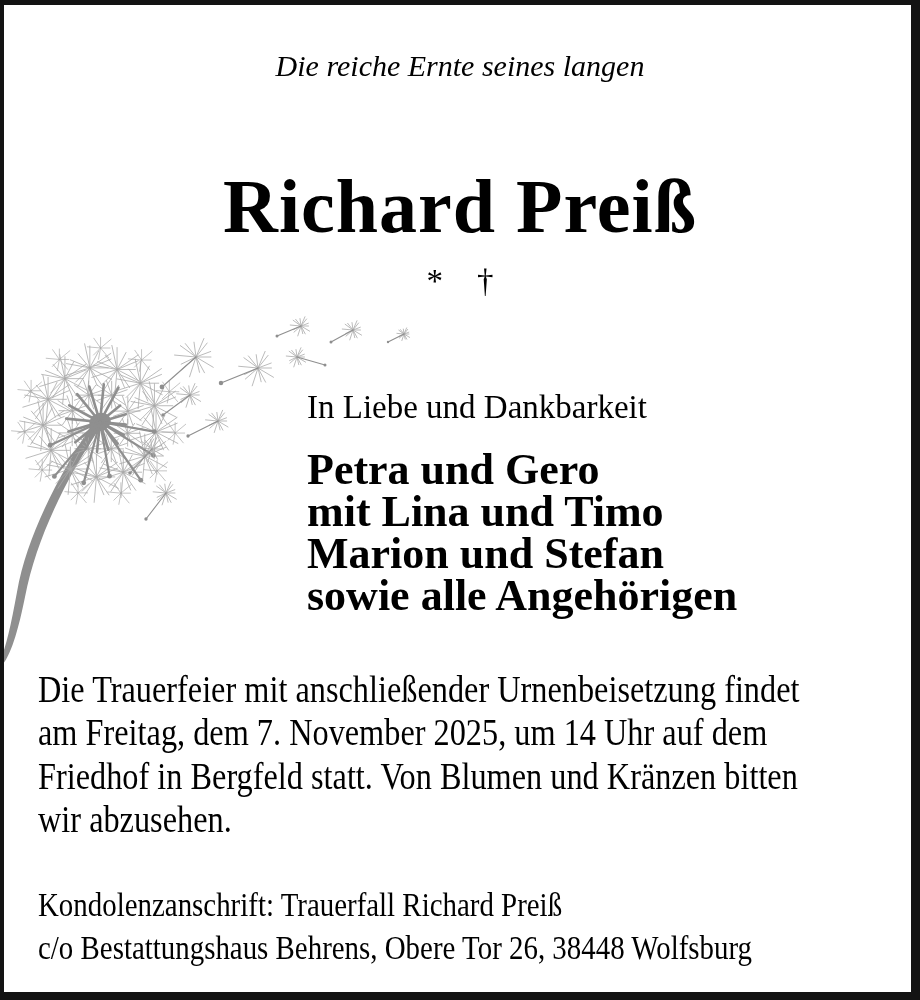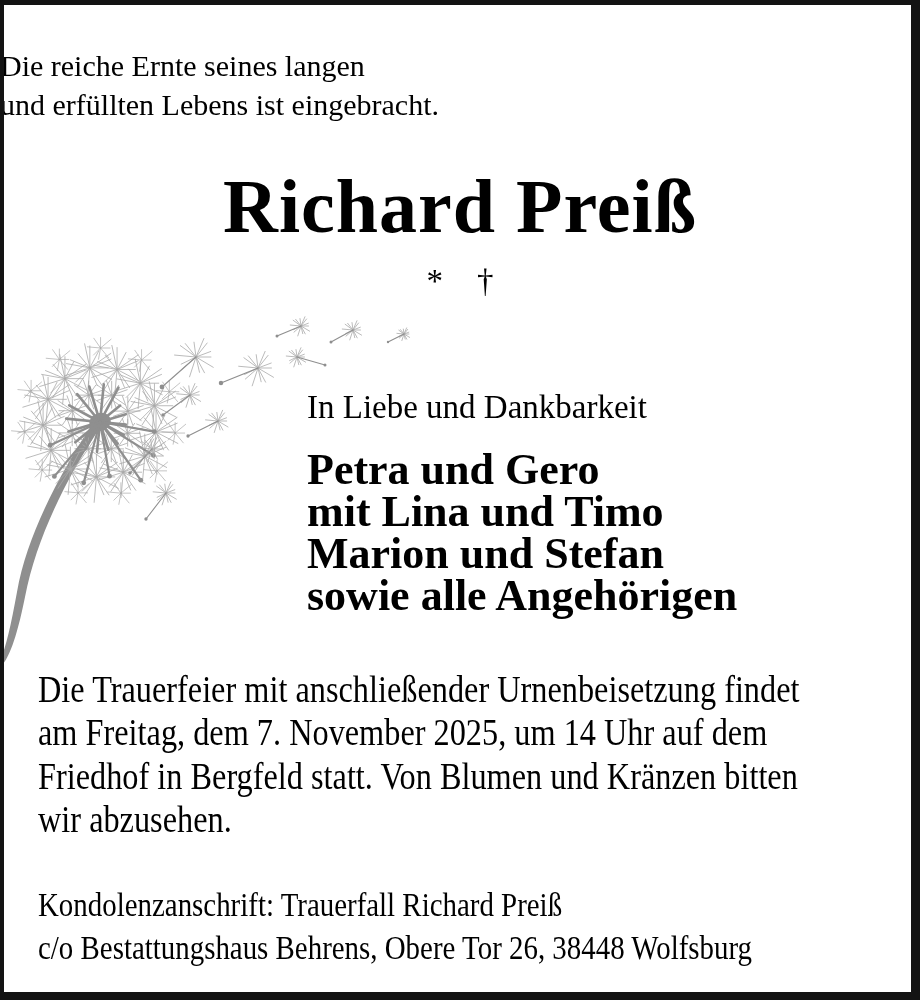--- a/index.html
+++ b/index.html
@@ -5,22 +5,22 @@
   html,body{margin:0;padding:0;background:#ffffff;}
   .page{
     position:relative;width:920px;height:1000px;background:#ffffff;
     font-family:"Liberation Serif",serif;color:#000;overflow:hidden;
   }
   .frame{
     position:absolute;inset:0;pointer-events:none;
     border-style:solid;border-color:#131313;border-width:5px 9px 8px 4px;
   }
   .epigraph{
-    position:absolute;top:46px;left:0;width:920px;
-    font-size:30px;line-height:39px;
+    position:absolute;top:46px;left:0;width:920px;text-align:center;
+    font-style:italic;font-size:30px;line-height:39px;
   }
   .name{
     position:absolute;top:166px;left:0;width:920px;text-align:center;
     font-size:76px;font-weight:bold;line-height:80px;margin:0;letter-spacing:1px;
   }
   .dates{
     position:absolute;top:262px;left:0;width:920px;
     display:flex;justify-content:center;gap:34px;
     font-size:33px;line-height:38px;
   }
@@ -632,21 +632,20 @@
       <line x1="166" y1="198" x2="164.79725885136455" y2="189.10494577142" stroke="#aaaaaa" stroke-width="0.8" stroke-linecap="round"></line>
       <line x1="166" y1="198" x2="170.743635085256" y2="186.91645083116745" stroke="#aaaaaa" stroke-width="0.8" stroke-linecap="round"></line>
       <line x1="166" y1="198" x2="172.69378651275537" y2="189.60625720422323" stroke="#aaaaaa" stroke-width="0.8" stroke-linecap="round"></line>
       <line x1="166" y1="198" x2="174.81638203294057" y2="194.69357234326185" stroke="#aaaaaa" stroke-width="0.8" stroke-linecap="round"></line>
       <line x1="166" y1="198" x2="146" y2="224" stroke="#8f8f8f" stroke-width="1.1" stroke-linecap="round"></line>
       <circle cx="146" cy="224" r="1.6800000000000002" fill="#8f8f8f"></circle>
     </svg>
 
   <div class="epigraph">
     <div>Die reiche Ernte seines langen</div>
-    <div>und erfüllten Lebens ist eingebracht.</div>
   </div>
 
   <h1 class="name">Richard Preiß</h1>
 
   <div class="dates">
     <span class="grp">
       <span>*</span>
     </span>
     <span class="grp">
       <span>†</span>

